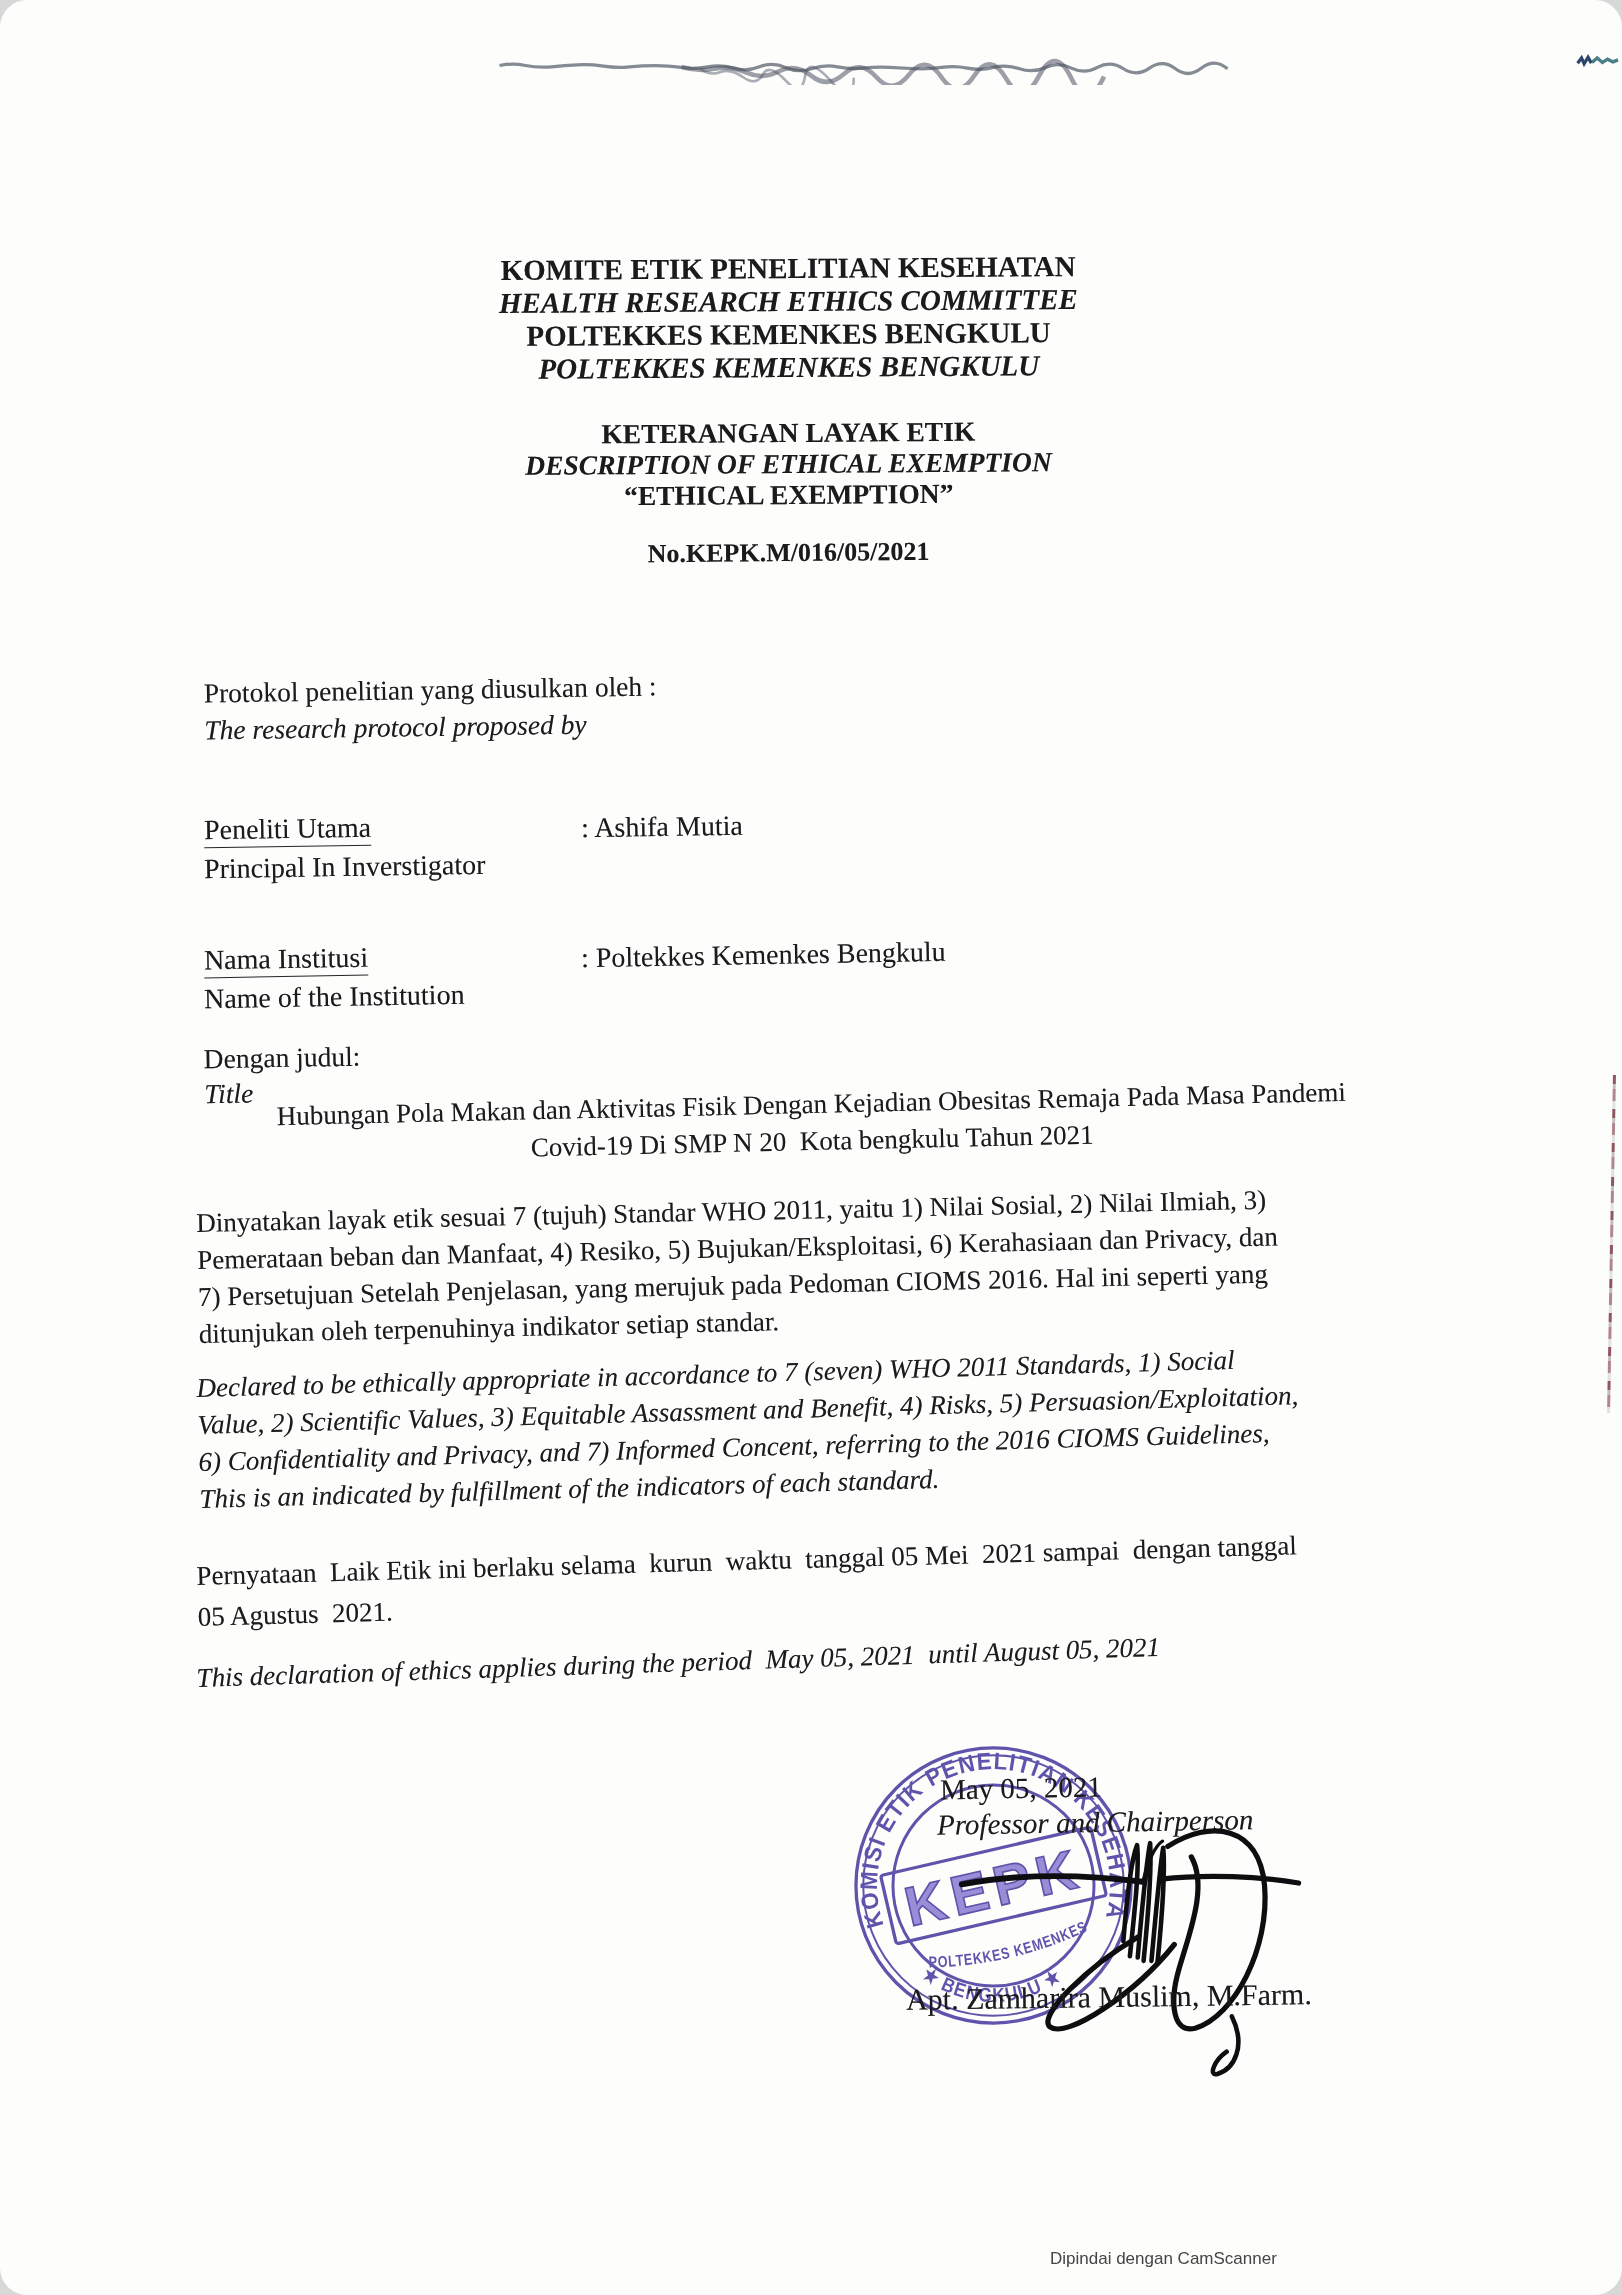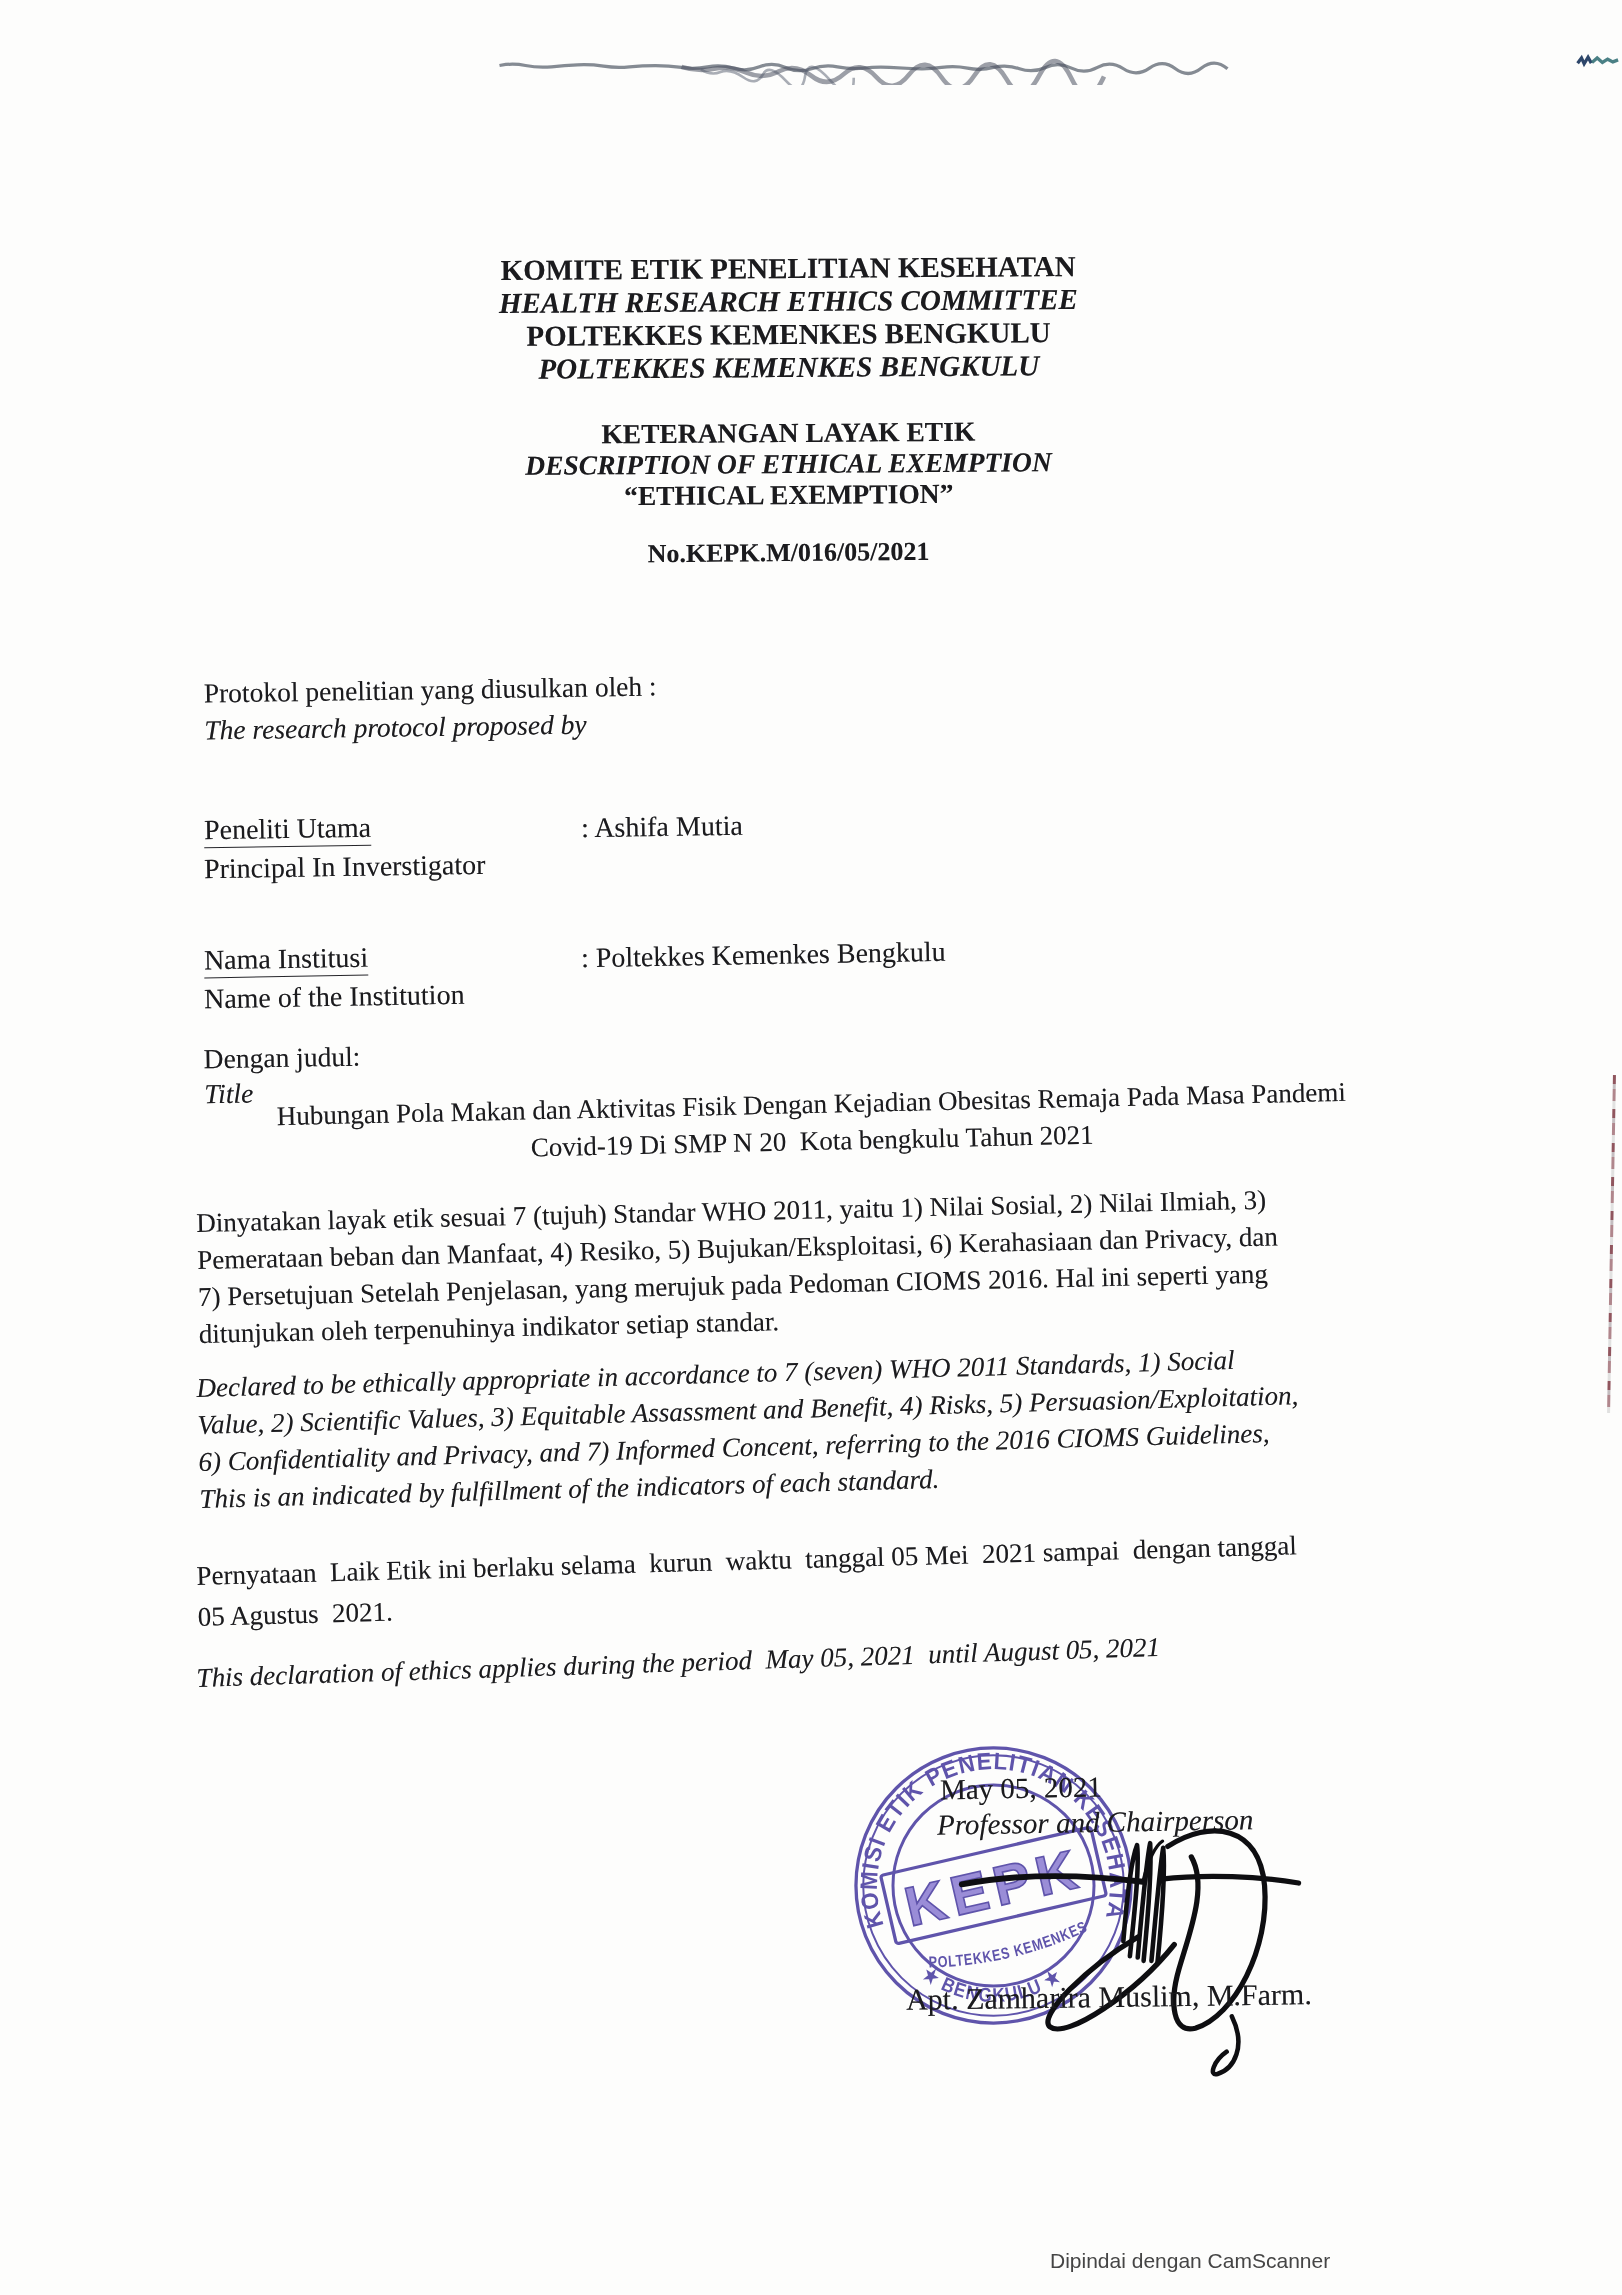--- a/index.html
+++ b/index.html
@@ -1,17 +1,17 @@
 <!DOCTYPE html>
 <html style="font-size:10.5px"><head>
 <meta charset="utf-8">
 <style>
   html,body{margin:0;padding:0;background:#d8d8d8;}
   .page{position:relative;width:1622px;height:2295px;background:#fdfdfc;overflow:hidden;
-        font-family:"Liberation Serif", serif;color:#1b1b1e;}
+        font-family:"Liberation Serif", serif;color:#1b1b1e;border-radius:27px;}
   .abs{position:absolute;}
   .ink{color:#1b1b1e;text-shadow:0 0 0.4px rgba(25,25,30,.38);}
   .line{white-space:pre;}
   .center{text-align:center;}
   .b{font-weight:bold;}
   .i{font-style:italic;}
   .u{border-bottom:1.6px solid #25252a;padding-bottom:0.7px;display:inline-block;}
 
   .org-header{left:275px;top:252px;width:1027px;font-size:29px;line-height:33px;
               transform:rotate(-0.4deg);}
@@ -35,21 +35,21 @@
   .para-valen{left:196px;top:1660px;transform:rotate(-1.85deg);}
 
   .sig-date{left:940px;top:1772px;font-size:29px;transform:rotate(-1deg);}
   .sig-role{left:937px;top:1806px;font-size:29px;transform:rotate(-1deg);}
   .sig-name{left:906px;top:1980px;font-size:30px;transform:rotate(-0.8deg);}
 
   .stamp{left:850px;top:1742px;width:287px;height:287px;opacity:.88;filter:blur(0.2px);}
   .sig-ink{left:952px;top:1807px;width:376px;height:275px;}
 
   .footer-note{left:1050px;top:2249px;font-family:"Liberation Sans", sans-serif;
-               font-size:21px;color:#454545;}
+               font-size:17px;color:#454545;}
 
   .squiggle{left:484px;top:46px;width:785px;height:39px;filter:blur(0.5px);}
   .tr-mark{left:1575px;top:54px;width:47px;height:14.4px;filter:blur(0.4px);}
   .redline{left:1610px;top:1075px;width:2.6px;height:338px;transform:rotate(1deg);
            filter:blur(0.3px);
            background:repeating-linear-gradient(to bottom,
              rgba(125,56,66,.85) 0 9.2px, rgba(90,70,80,.35) 9.2px 14.4px,
              rgba(125,56,66,.6) 14.4px 26px, rgba(140,140,140,.25) 26px 34px);}
 </style>
 </head>

